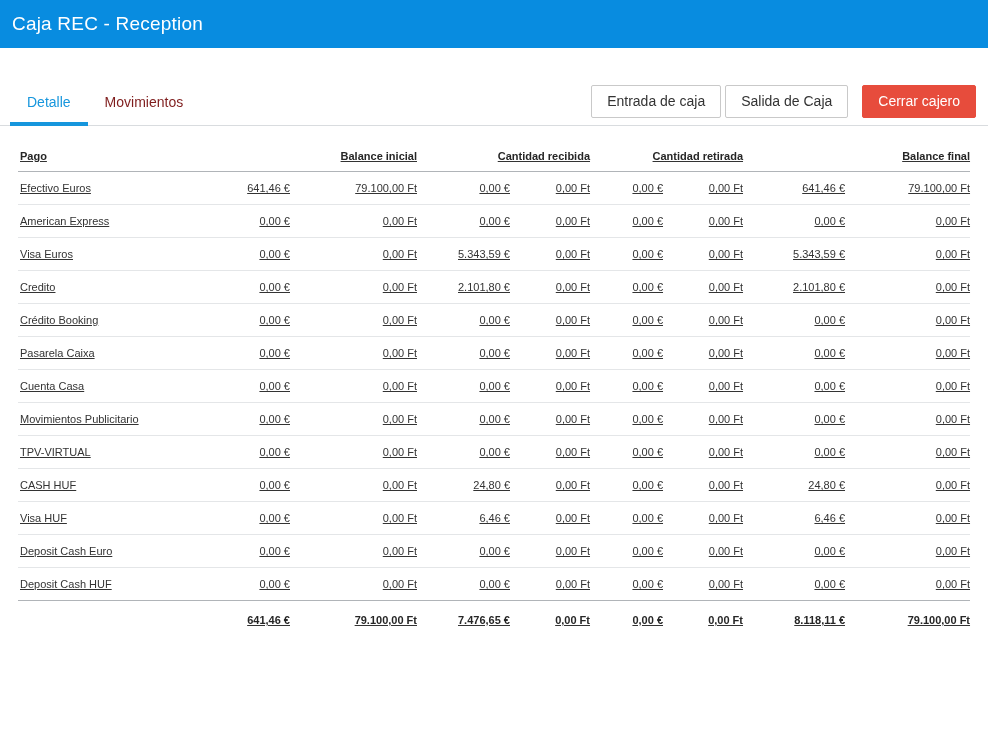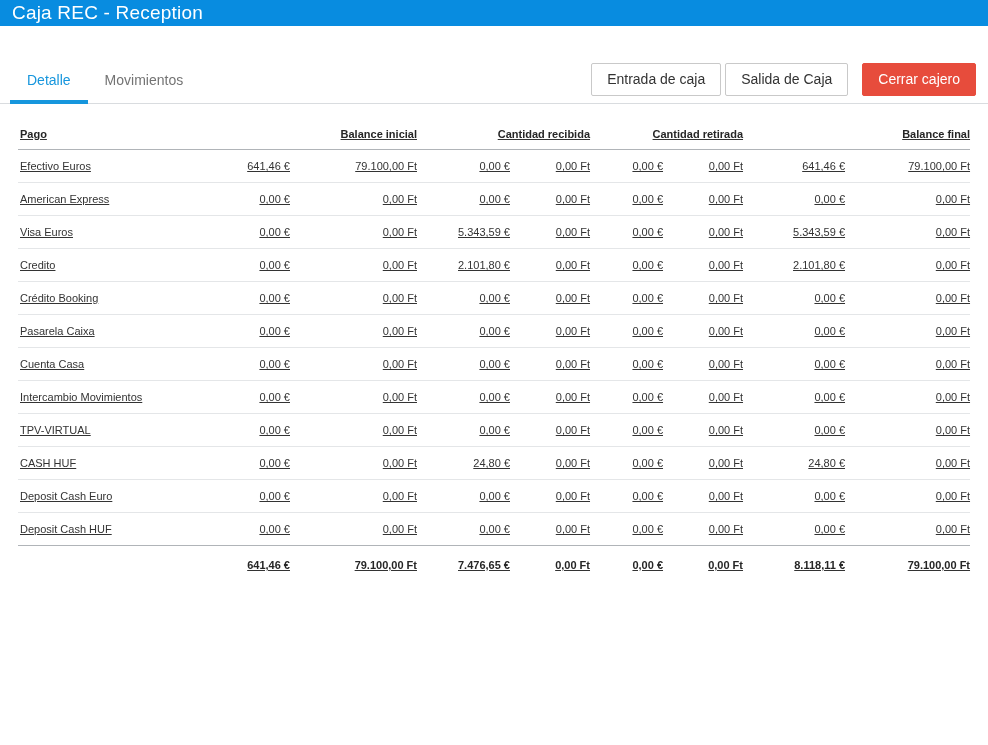--- a/index.html
+++ b/index.html
@@ -6,21 +6,21 @@
   html, body { width: 988px; }
   body {
     height: 745px;
     background: #ffffff;
     font-family: "Liberation Sans", sans-serif;
     color: #333333;
     overflow: hidden;
   }
   .topbar {
     background: var(--accent, #088ce0);
-    height: 26px;
+    height: 48px;
     display: flex;
     align-items: center;
     padding: 0 12px;
   }
   .topbar h1 {
     color: #ffffff;
     font-size: 19px;
     font-weight: 400;
     letter-spacing: .2px;
   }
@@ -29,21 +29,21 @@
     padding: 0 12px 0 10px;
     display: flex;
     justify-content: space-between;
     align-items: flex-end;
     border-bottom: 1px solid #d9dcdf;
   }
   .tabs { display: flex; margin-bottom: -1px; }
   .tab {
     padding: 8px 17px 12px;
     font-size: 14px;
-    color: #737373;
+    color: #7f1d1d;
     border-bottom: 4px solid transparent;
     cursor: pointer;
     user-select: none;
   }
   .tab.active {
     color: var(--accent-tab, #1696dd);
     border-bottom-color: var(--accent-tab, #1696dd);
   }
   .actions { display: flex; align-items: center; padding-bottom: 7px; }
   .btn {
@@ -211,21 +211,21 @@
           <td class="num">0,00 €</td>
           <td class="num">0,00 Ft</td>
           <td class="num">0,00 €</td>
           <td class="num">0,00 Ft</td>
           <td class="num">0,00 €</td>
           <td class="num">0,00 Ft</td>
           <td class="num">0,00 €</td>
           <td class="num">0,00 Ft</td>
         </tr>
         <tr>
-          <td class="col-pago">Intercambio Movimientos</td>
+          <td class="col-pago">Movimientos Publicitario</td>
           <td class="num">0,00 €</td>
           <td class="num">0,00 Ft</td>
           <td class="num">0,00 €</td>
           <td class="num">0,00 Ft</td>
           <td class="num">0,00 €</td>
           <td class="num">0,00 Ft</td>
           <td class="num">0,00 €</td>
           <td class="num">0,00 Ft</td>
         </tr>
         <tr>
@@ -241,20 +241,31 @@
         </tr>
         <tr>
           <td class="col-pago">CASH HUF</td>
           <td class="num">0,00 €</td>
           <td class="num">0,00 Ft</td>
           <td class="num">24,80 €</td>
           <td class="num">0,00 Ft</td>
           <td class="num">0,00 €</td>
           <td class="num">0,00 Ft</td>
           <td class="num">24,80 €</td>
+          <td class="num">0,00 Ft</td>
+        </tr>
+        <tr>
+          <td class="col-pago">Visa HUF</td>
+          <td class="num">0,00 €</td>
+          <td class="num">0,00 Ft</td>
+          <td class="num">6,46 €</td>
+          <td class="num">0,00 Ft</td>
+          <td class="num">0,00 €</td>
+          <td class="num">0,00 Ft</td>
+          <td class="num">6,46 €</td>
           <td class="num">0,00 Ft</td>
         </tr>
         <tr>
           <td class="col-pago">Deposit Cash Euro</td>
           <td class="num">0,00 €</td>
           <td class="num">0,00 Ft</td>
           <td class="num">0,00 €</td>
           <td class="num">0,00 Ft</td>
           <td class="num">0,00 €</td>
           <td class="num">0,00 Ft</td>

